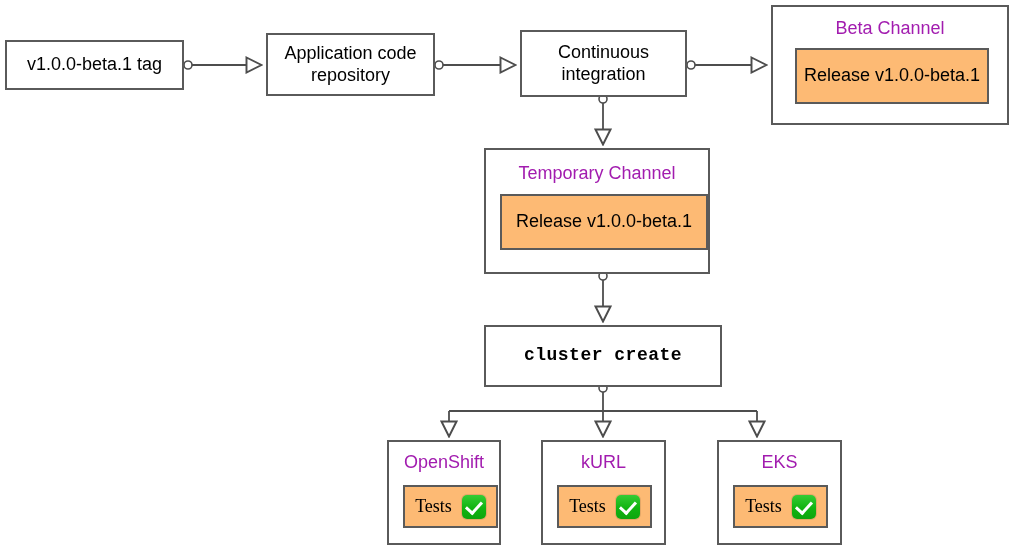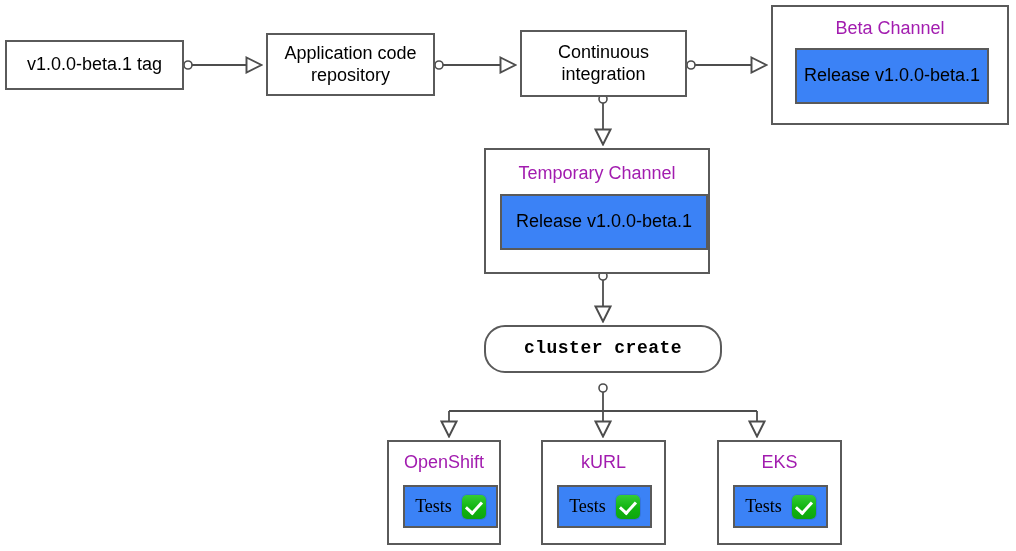--- a/index.html
+++ b/index.html
@@ -39,21 +39,21 @@
     left: 0;
     right: 0;
     text-align: center;
     font-size: 18px;
     color: #a21caf;
   }
   .inner-node {
     position: absolute;
     box-sizing: border-box;
     border: 2px solid #5a5a5a;
-    background: #3b82f6;
+    background: #fdba74;
     display: flex;
     align-items: center;
     justify-content: center;
     text-align: center;
     font-size: 18px;
     color: #000000;
   }
   .mono {
     font-family: "Liberation Mono", "DejaVu Sans Mono", monospace;
     font-weight: bold;
@@ -163,21 +163,21 @@
     </div>
   </div>
 
   <div class="node container-node" style="left:484px; top:148px; width:226px; height:126px;">
     <div class="container-title" style="top:13px;">Temporary Channel</div>
     <div class="inner-node" style="left:14px; top:44px; width:208px; height:56px;">
       <span>Release v1.0.0-beta.1</span>
     </div>
   </div>
 
-  <div class="node" style="left:484px; top:325px; width:238px; height:48px;border-radius:21px;">
+  <div class="node" style="left:484px; top:325px; width:238px; height:62px;">
     <span class="mono">cluster create</span>
   </div>
 
   <div class="node container-node" style="left:387px; top:440px; width:114px; height:105px;">
     <div class="container-title" style="top:10px;">OpenShift</div>
     <div class="inner-node" style="left:14px; top:43px; width:95px; height:43px;">
       <span class="tests-row">
         <span>Tests</span>
         <span class="check-icon"></span>
       </span>

